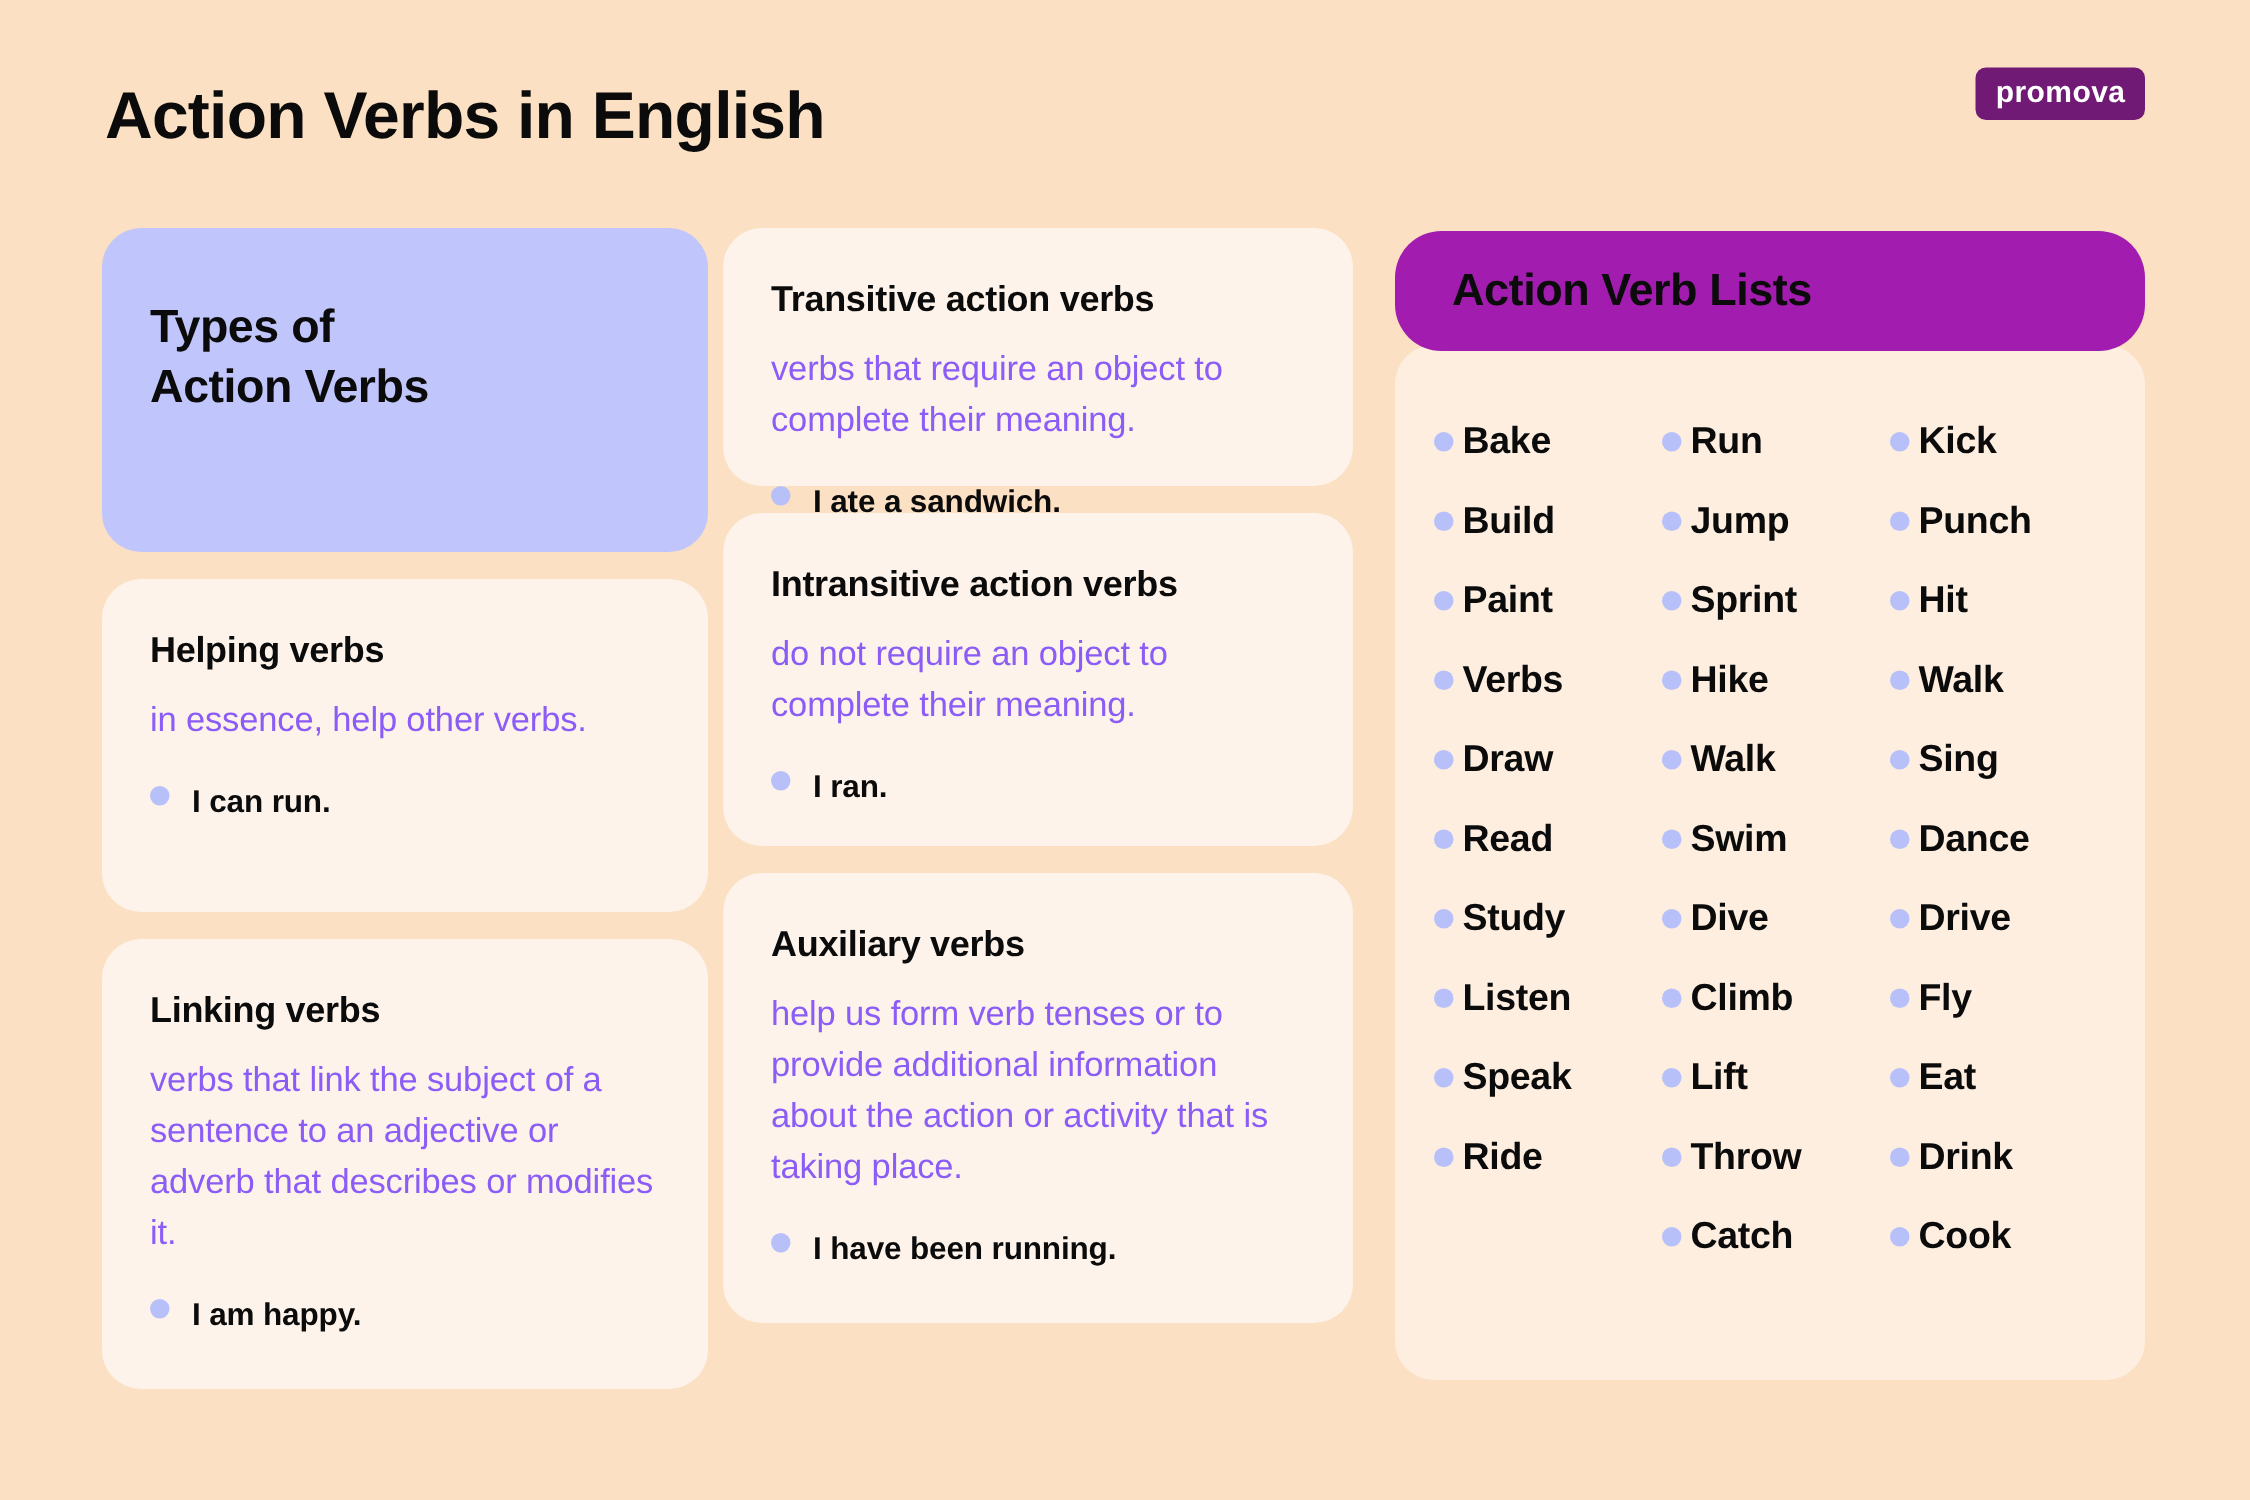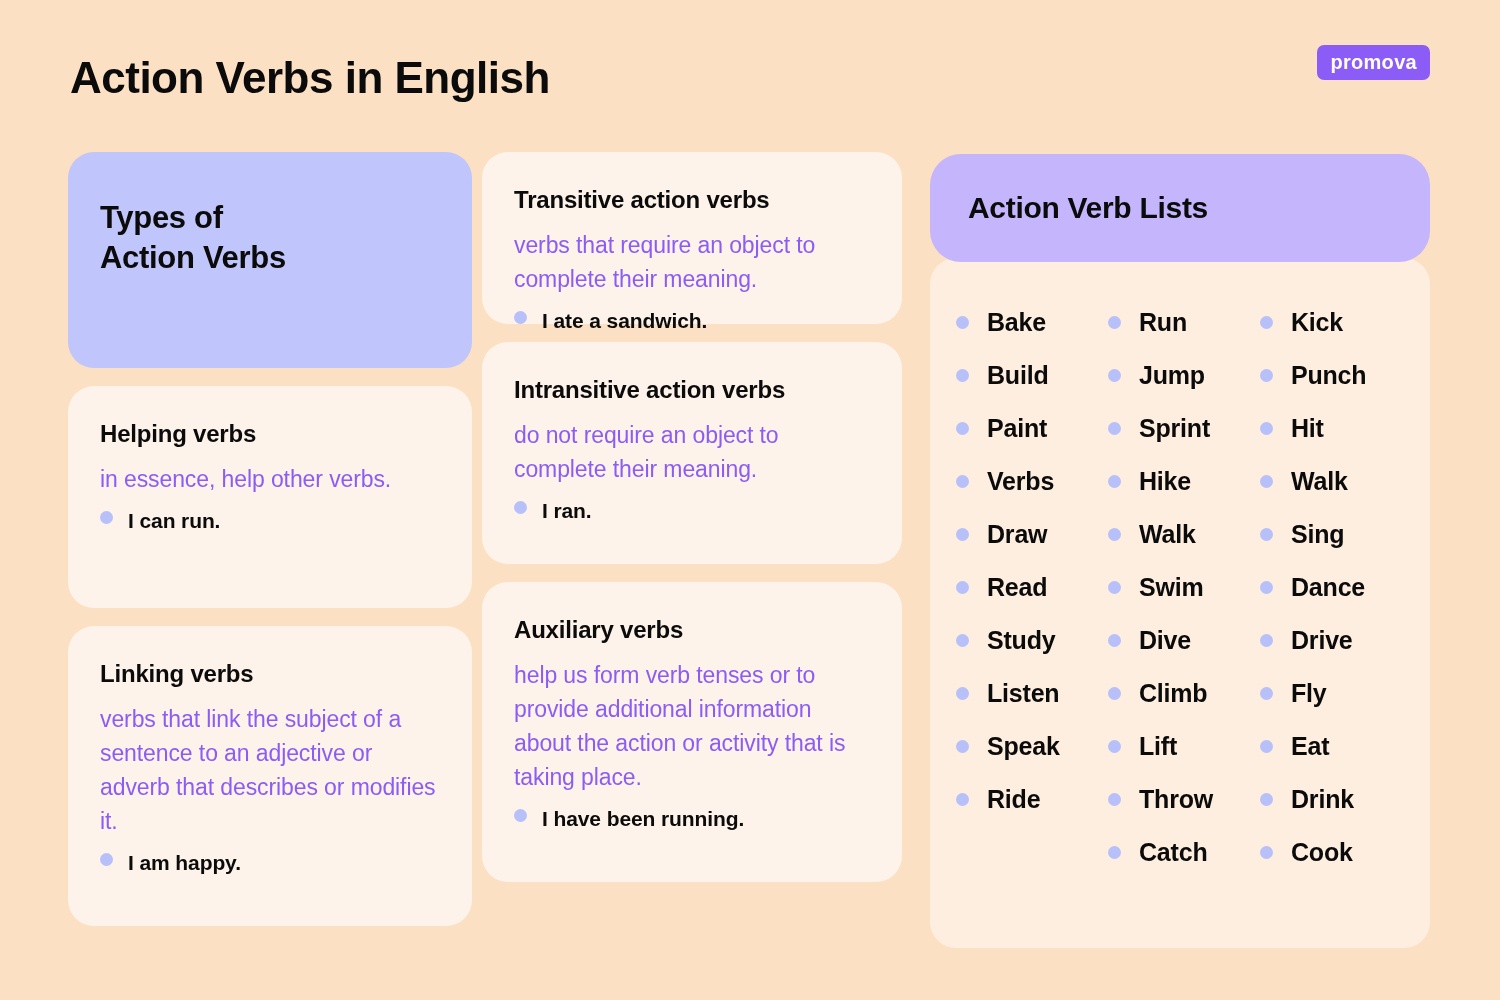--- a/index.html
+++ b/index.html
@@ -12,21 +12,21 @@
   .page { position: relative; width: 1500px; height: 1000px; text-decoration: underline; }
 
   
   .page-title {
     position: absolute; left: 70px; top: 52px;
     font-size: 44px; font-weight: bold; color: #0B0B0B;
     letter-spacing: -0.5px; line-height: 1.2;
   }
   .logo {
     position: absolute; right: 70px; top: 45px;
-    background: #8b5cf6; color: #FFFFFF;
+    background: #701a75; color: #FFFFFF;
     border-radius: 7px;
     padding: 7px 13px 8px 13px;
     font-size: 20px; font-weight: bold; letter-spacing: 0.3px;
     line-height: 1;
   }
 
   
   .left-col-a { position: absolute; left: 68px; top: 152px; width: 404px; }
   .left-col-b { position: absolute; left: 482px; top: 152px; width: 420px; }
 
@@ -50,21 +50,21 @@
   .card-title {
     font-size: 24px; font-weight: bold; color: #0B0B0B;
     letter-spacing: -0.2px; margin-bottom: 14px;
   }
   .card-desc {
     font-size: 23px; color: #8b5cf6; line-height: 1.48;
     letter-spacing: -0.1px;
   }
   .example {
     display: flex; align-items: baseline; gap: 15px;
-    margin-top: 13px;
+    margin-top: 27px;
   }
   .example .dot {
     flex: 0 0 auto; width: 13px; height: 13px;
     border-radius: 50%; background: #B8C0FA;
     position: relative; top: -4px;
   }
   .example .ex-text {
     font-size: 21px; font-weight: bold; color: #0B0B0B;
     letter-spacing: -0.1px;
   }
@@ -73,23 +73,23 @@
   .card.helping { height: 222px; }
   .card.linking { height: 300px; margin-bottom: 0; }
   .card.transitive { height: 172px; }
   .card.intransitive { height: 222px; }
   .card.auxiliary { height: 300px; margin-bottom: 0; }
 
   
   .right-panel { position: absolute; left: 930px; top: 154px; width: 500px; }
   .verbs-header {
     position: relative; z-index: 2;
-    background: #c4b5fd;
+    background: #a21caf;
     border-radius: 31px;
-    height: 108px;
+    height: 80px;
     display: flex; align-items: center;
     padding: 0 38px;
   }
   .verbs-header-text {
     font-size: 30px; font-weight: bold; color: #0B0B0B;
     letter-spacing: -0.3px;
   }
   .verbs-body {
     position: relative; z-index: 1;
     margin-top: -4px;
@@ -99,21 +99,21 @@
     min-height: 690px;
   }
   .verbs-grid {
     display: grid;
     grid-template-columns: 1fr 1fr 1fr;
     column-gap: 8px;
     row-gap: 0;
   }
   .verb-col { display: flex; flex-direction: column; }
   .verb-item {
-    display: flex; align-items: center; gap: 18px;
+    display: flex; align-items: center; gap: 6px;
     height: 53px;
   }
   .verb-item .dot {
     flex: 0 0 auto; width: 13px; height: 13px;
     border-radius: 50%; background: #B8C0FA;
   }
   .verb-item .label {
     font-size: 25px; font-weight: bold; color: #0B0B0B;
     letter-spacing: -0.2px;
   }

